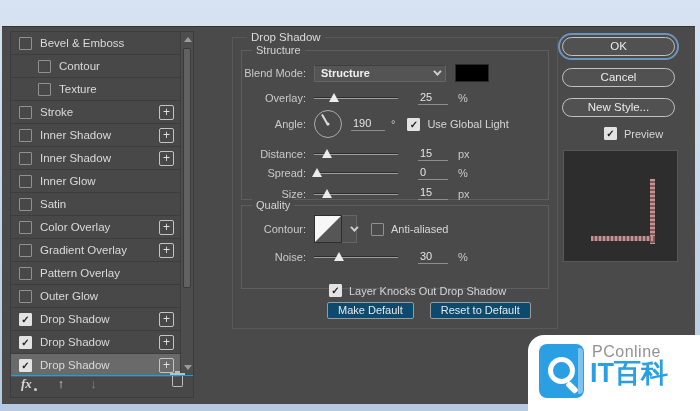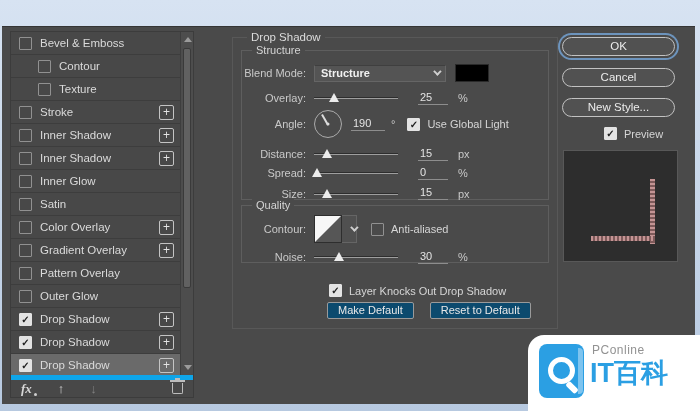--- a/index.html
+++ b/index.html
@@ -39,21 +39,21 @@
   .side-scroll { position:absolute; right:0; top:0; width:13px; bottom:22px;
                  background:#4d4d4d; border-left:1px solid #3e3e3e; }
   .sarrow { position:absolute; left:3px; width:0; height:0;
             border-left:4px solid transparent; border-right:4px solid transparent; }
   .sarrow.up { top:5px; border-bottom:5px solid #9b9b9b; }
   .sarrow.down { bottom:5px; border-top:5px solid #9b9b9b; }
   .sthumb { position:absolute; left:2px; top:16px; width:8px; height:240px;
             background:#616161; border:1px solid #3a3a3a; border-radius:2px; }
 
   .side-footer { position:absolute; left:0; right:0; bottom:0; height:22px;
-                 border-top:5px solid #0ea5e9; display:flex; align-items:center;
+                 border-top:1px solid #0ea5e9; display:flex; align-items:flex-start;
                  padding:0 10px; gap:26px; }
   .fx { font-family:"Liberation Serif", serif; font-style:italic; font-weight:bold;
         font-size:13px; color:#d8d8d8; position:relative; }
   .fx::after { content:""; position:absolute; right:-5px; bottom:1px; width:3px;
                height:3px; background:#cfcfcf; border-radius:50%; }
   .arrow-up { color:#d2d2d2; font-weight:bold; font-size:13px; }
   .arrow-down { color:#828282; font-weight:bold; font-size:13px; }
   .trash { margin-left:auto; width:11px; height:11px; border:1px solid #bdbdbd;
            border-top:none; border-radius:0 0 2px 2px; position:relative; }
   .trash::before { content:""; position:absolute; left:-3px; top:-3px; width:15px;
@@ -65,21 +65,21 @@
   .main { position:absolute; left:214px; top:0; width:346px; bottom:0; }
   .panel-frame { position:absolute; left:16px; top:10px; width:326px; height:292px;
                  border:1px solid #585858; }
   .panel-title { position:absolute; left:14px; top:-7px; background:#4a4a4a;
                  padding:0 4px; font-size:11.5px; color:#dcdcdc; }
 
   .group { position:absolute; border:1px solid #5e5e5e; }
   .group-legend { position:absolute; left:10px; top:-7px; background:#4a4a4a;
                   padding:0 4px; color:#d4d4d4; }
   .g-structure { left:8px; top:12px; width:308px; height:150px; }
-  .g-quality { left:8px; top:167px; width:308px; height:58px; }
+  .g-quality { left:8px; top:167px; width:308px; height:84px; }
 
   .frow { position:absolute; left:0; right:0; height:18px; display:flex;
           align-items:center; }
   .flabel { width:64px; text-align:right; color:#c9c9c9; flex:0 0 auto; }
   .track-wrap { position:relative; width:84px; height:12px; margin-left:8px; flex:0 0 auto; }
   .track { position:absolute; left:0; right:0; top:5px; height:2px; background:#9e9e9e;
            border-top:1px solid #2d2d2d; }
   .thumb { position:absolute; top:1px; width:0; height:0; transform:translateX(-50%);
            border-left:5px solid transparent; border-right:5px solid transparent;
            border-bottom:9px solid #ececec; }
@@ -140,21 +140,21 @@
           background:#fff; border-top-left-radius:16px; }
   .logo-icon { position:absolute; left:11px; top:9px; width:45px; height:54px;
                background:#2b9fe3; border-radius:8px; }
   .logo-icon::before { content:""; position:absolute; left:9px; top:13px; width:17px;
                        height:17px; border:5px solid #fff; border-radius:50%; }
   .logo-icon::after { content:""; position:absolute; left:30px; top:37px; width:6px;
                       height:13px; background:#fff; border-radius:2px;
                       transform:rotate(-45deg); }
   .logo-fold { position:absolute; left:50px; top:13px; width:5px; height:46px;
                background:#7ec4ef; border-radius:0 4px 4px 0; }
-  .logo-site { position:absolute; left:64px; top:8px; color:#929292; font-size:12px;
+  .logo-site { position:absolute; left:64px; top:8px; color:#929292; font-size:16px;
                letter-spacing:.5px; }
   .logo-product { position:absolute; left:62px; top:20px; color:#2b9fe3;
                   font-size:27px; font-weight:bold; }
 </style>
 </head>
 <body>
 
 <div class="window">
 
   <div class="dialog">

